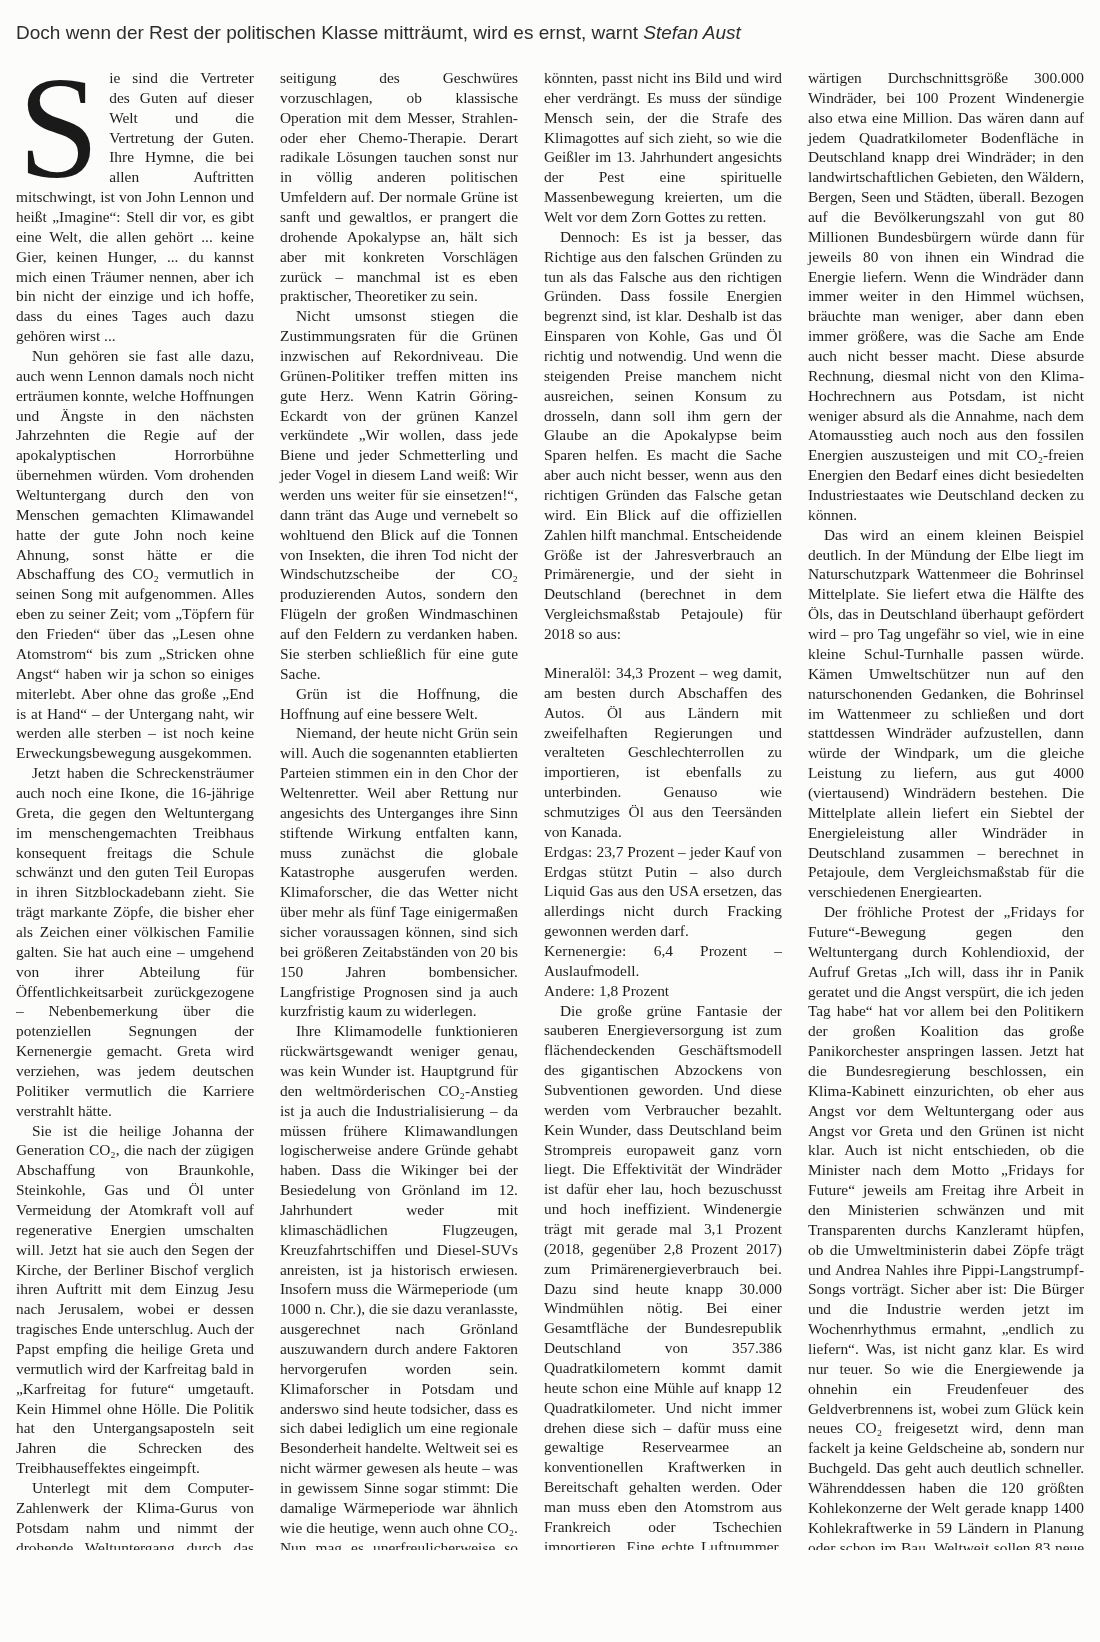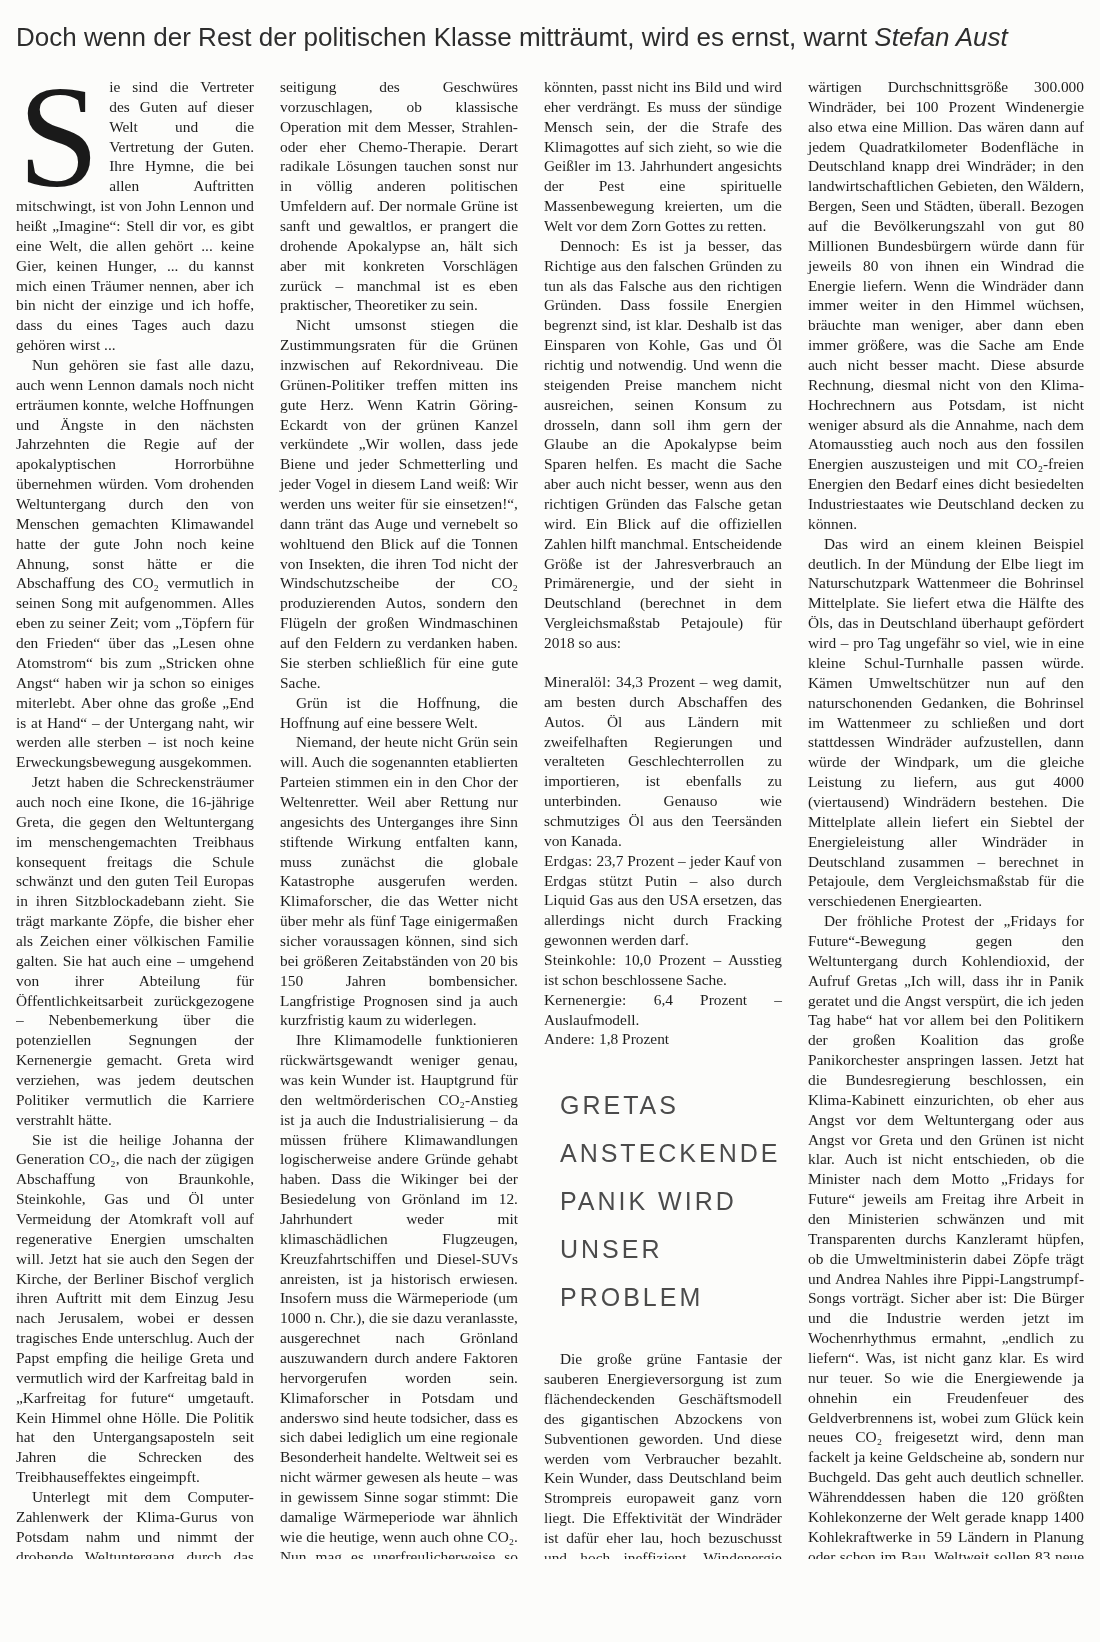--- a/index.html
+++ b/index.html
@@ -16,21 +16,21 @@
     font-family:"Liberation Serif", serif;
     font-weight:400;
     font-size:84px;
     line-height:1.0;
     letter-spacing:1px;
     color:#161616;
   }
   .subhead {
     margin-top:16px;
     font-family:"Liberation Sans", sans-serif;
-    font-size:26px;
+    font-size:19px;
     color:#2d2d2d;
   }
   .subhead i { font-style:italic; }
 
   .body-cols {
     display:flex;
     gap:26px;
     margin-top:24px;
     height:1482px;
     overflow:hidden;
@@ -92,27 +92,22 @@
         <p class="para">Nicht umsonst stiegen die Zustimmungsraten für die Grünen inzwischen auf Rekordniveau. Die Grünen-Politiker treffen mitten ins gute Herz. Wenn Katrin Göring-Eckardt von der grünen Kanzel verkündete „Wir wollen, dass jede Biene und jeder Schmetterling und jeder Vogel in diesem Land weiß: Wir werden uns weiter für sie einsetzen!“, dann tränt das Auge und vernebelt so wohltuend den Blick auf die Tonnen von Insekten, die ihren Tod nicht der Windschutzscheibe der CO₂ produzierenden Autos, sondern den Flügeln der großen Windmaschinen auf den Feldern zu verdanken haben. Sie sterben schließlich für eine gute Sache.</p>
         <p class="para">Grün ist die Hoffnung, die Hoffnung auf eine bessere Welt.</p>
         <p class="para">Niemand, der heute nicht Grün sein will. Auch die sogenannten etablierten Parteien stimmen ein in den Chor der Weltenretter. Weil aber Rettung nur angesichts des Unterganges ihre Sinn stiftende Wirkung entfalten kann, muss zunächst die globale Katastrophe ausgerufen werden. Klimaforscher, die das Wetter nicht über mehr als fünf Tage einigermaßen sicher voraussagen können, sind sich bei größeren Zeitabständen von 20 bis 150 Jahren bombensicher. Langfristige Prognosen sind ja auch kurzfristig kaum zu widerlegen.</p>
         <p class="para">Ihre Klimamodelle funktionieren rückwärtsgewandt weniger genau, was kein Wunder ist. Hauptgrund für den weltmörderischen CO₂-Anstieg ist ja auch die Industrialisierung – da müssen frühere Klimawandlungen logischerweise andere Gründe gehabt haben. Dass die Wikinger bei der Besiedelung von Grönland im 12. Jahrhundert weder mit klimaschädlichen Flugzeugen, Kreuzfahrtschiffen und Diesel-SUVs anreisten, ist ja historisch erwiesen. Insofern muss die Wärmeperiode (um 1000 n. Chr.), die sie dazu veranlasste, ausgerechnet nach Grönland auszuwandern durch andere Faktoren hervorgerufen worden sein. Klimaforscher in Potsdam und anderswo sind heute todsicher, dass es sich dabei lediglich um eine regionale Besonderheit handelte. Weltweit sei es nicht wärmer gewesen als heute – was in gewissem Sinne sogar stimmt: Die damalige Wärmeperiode war ähnlich wie die heutige, wenn auch ohne CO₂. Nun mag es unerfreulicherweise so sein, dass CO₂, in Massen erzeugt durch das Verbrennen fossiler Energien seit der Industrialisierung, den Anteil von CO₂ in der Atmosphäre von 0,03 auf 0,04 Prozent gesteigert hat. Ob das einen globalen Temperaturanstieg von ein, zwei, drei oder auch 10 Grad verursachen wird, hängt vom jeweiligen Klimamodell und den Zutaten ab, die Experten in ihre Computer einfüttern. Ob die Ergebnisse dann den drohenden Weltuntergang ankündigen oder nicht, ist vor allem eine Frage des Glaubens an die eigenen Modelle. Was man vorne hineintippt, kommt meistens hinten wieder heraus.</p>
       </div>
     <div class="col">
         <p class="cont">könnten, passt nicht ins Bild und wird eher verdrängt. Es muss der sündige Mensch sein, der die Strafe des Klimagottes auf sich zieht, so wie die Geißler im 13. Jahrhundert angesichts der Pest eine spirituelle Massenbewegung kreierten, um die Welt vor dem Zorn Gottes zu retten.</p>
         <p class="para">Dennoch: Es ist ja besser, das Richtige aus den falschen Gründen zu tun als das Falsche aus den richtigen Gründen. Dass fossile Energien begrenzt sind, ist klar. Deshalb ist das Einsparen von Kohle, Gas und Öl richtig und notwendig. Und wenn die steigenden Preise manchem nicht ausreichen, seinen Konsum zu drosseln, dann soll ihm gern der Glaube an die Apokalypse beim Sparen helfen. Es macht die Sache aber auch nicht besser, wenn aus den richtigen Gründen das Falsche getan wird. Ein Blick auf die offiziellen Zahlen hilft manchmal. Entscheidende Größe ist der Jahresverbrauch an Primärenergie, und der sieht in Deutschland (berechnet in dem Vergleichsmaßstab Petajoule) für 2018 so aus:</p>
         <p class="item"><b>Mineralöl: </b>34,3 Prozent – weg damit, am besten durch Abschaffen des Autos. Öl aus Ländern mit zweifelhaften Regierungen und veralteten Geschlechterrollen zu importieren, ist ebenfalls zu unterbinden. Genauso wie schmutziges Öl aus den Teersänden von Kanada.</p>
         <p class="item"><b>Erdgas: </b>23,7 Prozent – jeder Kauf von Erdgas stützt Putin – also durch Liquid Gas aus den USA ersetzen, das allerdings nicht durch Fracking gewonnen werden darf.</p>
-        <p class="item"><b>Steinkohle: </b>10,0 Prozent – Ausstieg ist schon beschlossene Sache.</p>
         <p class="item"><b>Kernenergie: </b>6,4 Prozent – Auslaufmodell.</p>
         <p class="item"><b>Andere: </b>1,8 Prozent</p>
-        <div class="quote">GRETAS
-ANSTECKENDE
-PANIK WIRD
-UNSER PROBLEM</div>
         <p class="para">Die große grüne Fantasie der sauberen Energieversorgung ist zum flächendeckenden Geschäftsmodell des gigantischen Abzockens von Subventionen geworden. Und diese werden vom Verbraucher bezahlt. Kein Wunder, dass Deutschland beim Strompreis europaweit ganz vorn liegt. Die Effektivität der Windräder ist dafür eher lau, hoch bezuschusst und hoch ineffizient. Windenergie trägt mit gerade mal 3,1 Prozent (2018, gegenüber 2,8 Prozent 2017) zum Primärenergieverbrauch bei. Dazu sind heute knapp 30.000 Windmühlen nötig. Bei einer Gesamtfläche der Bundesrepublik Deutschland von 357.386 Quadratkilometern kommt damit heute schon eine Mühle auf knapp 12 Quadratkilometer. Und nicht immer drehen diese sich – dafür muss eine gewaltige Reservearmee an konventionellen Kraftwerken in Bereitschaft gehalten werden. Oder man muss eben den Atomstrom aus Frankreich oder Tschechien importieren. Eine echte Luftnummer, bezahlt mit Mondpreise für Strom.</p>
       </div>
     <div class="col">
         <p class="cont">wärtigen Durchschnittsgröße 300.000 Windräder, bei 100 Prozent Windenergie also etwa eine Million. Das wären dann auf jedem Quadratkilometer Bodenfläche in Deutschland knapp drei Windräder; in den landwirtschaftlichen Gebieten, den Wäldern, Bergen, Seen und Städten, überall. Bezogen auf die Bevölkerungszahl von gut 80 Millionen Bundesbürgern würde dann für jeweils 80 von ihnen ein Windrad die Energie liefern. Wenn die Windräder dann immer weiter in den Himmel wüchsen, bräuchte man weniger, aber dann eben immer größere, was die Sache am Ende auch nicht besser macht. Diese absurde Rechnung, diesmal nicht von den Klima-Hochrechnern aus Potsdam, ist nicht weniger absurd als die Annahme, nach dem Atomausstieg auch noch aus den fossilen Energien auszusteigen und mit CO₂-freien Energien den Bedarf eines dicht besiedelten Industriestaates wie Deutschland decken zu können.</p>
         <p class="para">Das wird an einem kleinen Beispiel deutlich. In der Mündung der Elbe liegt im Naturschutzpark Wattenmeer die Bohrinsel Mittelplate. Sie liefert etwa die Hälfte des Öls, das in Deutschland überhaupt gefördert wird – pro Tag ungefähr so viel, wie in eine kleine Schul-Turnhalle passen würde. Kämen Umweltschützer nun auf den naturschonenden Gedanken, die Bohrinsel im Wattenmeer zu schließen und dort stattdessen Windräder aufzustellen, dann würde der Windpark, um die gleiche Leistung zu liefern, aus gut 4000 (viertausend) Windrädern bestehen. Die Mittelplate allein liefert ein Siebtel der Energieleistung aller Windräder in Deutschland zusammen – berechnet in Petajoule, dem Vergleichsmaßstab für die verschiedenen Energiearten.</p>
         <p class="para">Der fröhliche Protest der „Fridays for Future“-Bewegung gegen den Weltuntergang durch Kohlendioxid, der Aufruf Gretas „Ich will, dass ihr in Panik geratet und die Angst verspürt, die ich jeden Tag habe“ hat vor allem bei den Politikern der großen Koalition das große Panikorchester anspringen lassen. Jetzt hat die Bundesregierung beschlossen, ein Klima-Kabinett einzurichten, ob eher aus Angst vor dem Weltuntergang oder aus Angst vor Greta und den Grünen ist nicht klar. Auch ist nicht entschieden, ob die Minister nach dem Motto „Fridays for Future“ jeweils am Freitag ihre Arbeit in den Ministerien schwänzen und mit Transparenten durchs Kanzleramt hüpfen, ob die Umweltministerin dabei Zöpfe trägt und Andrea Nahles ihre Pippi-Langstrumpf-Songs vorträgt. Sicher aber ist: Die Bürger und die Industrie werden jetzt im Wochenrhythmus ermahnt, „endlich zu liefern“. Was, ist nicht ganz klar. Es wird nur teuer. So wie die Energiewende ja ohnehin ein Freudenfeuer des Geldverbrennens ist, wobei zum Glück kein neues CO₂ freigesetzt wird, denn man fackelt ja keine Geldscheine ab, sondern nur Buchgeld. Das geht auch deutlich schneller. Währenddessen haben die 120 größten Kohlekonzerne der Welt gerade knapp 1400 Kohlekraftwerke in 59 Ländern in Planung oder schon im Bau. Weltweit sollen 83 neue Kernkraftwerke geplant sein. Von ihnen kann Deutschland dann ja irgendwann seine saubere Energie beziehen – Hauptsache, der schöne Schein wird gewahrt – und man glaubt fest daran.</p>
       </div>
   </div>
 </div>
 

